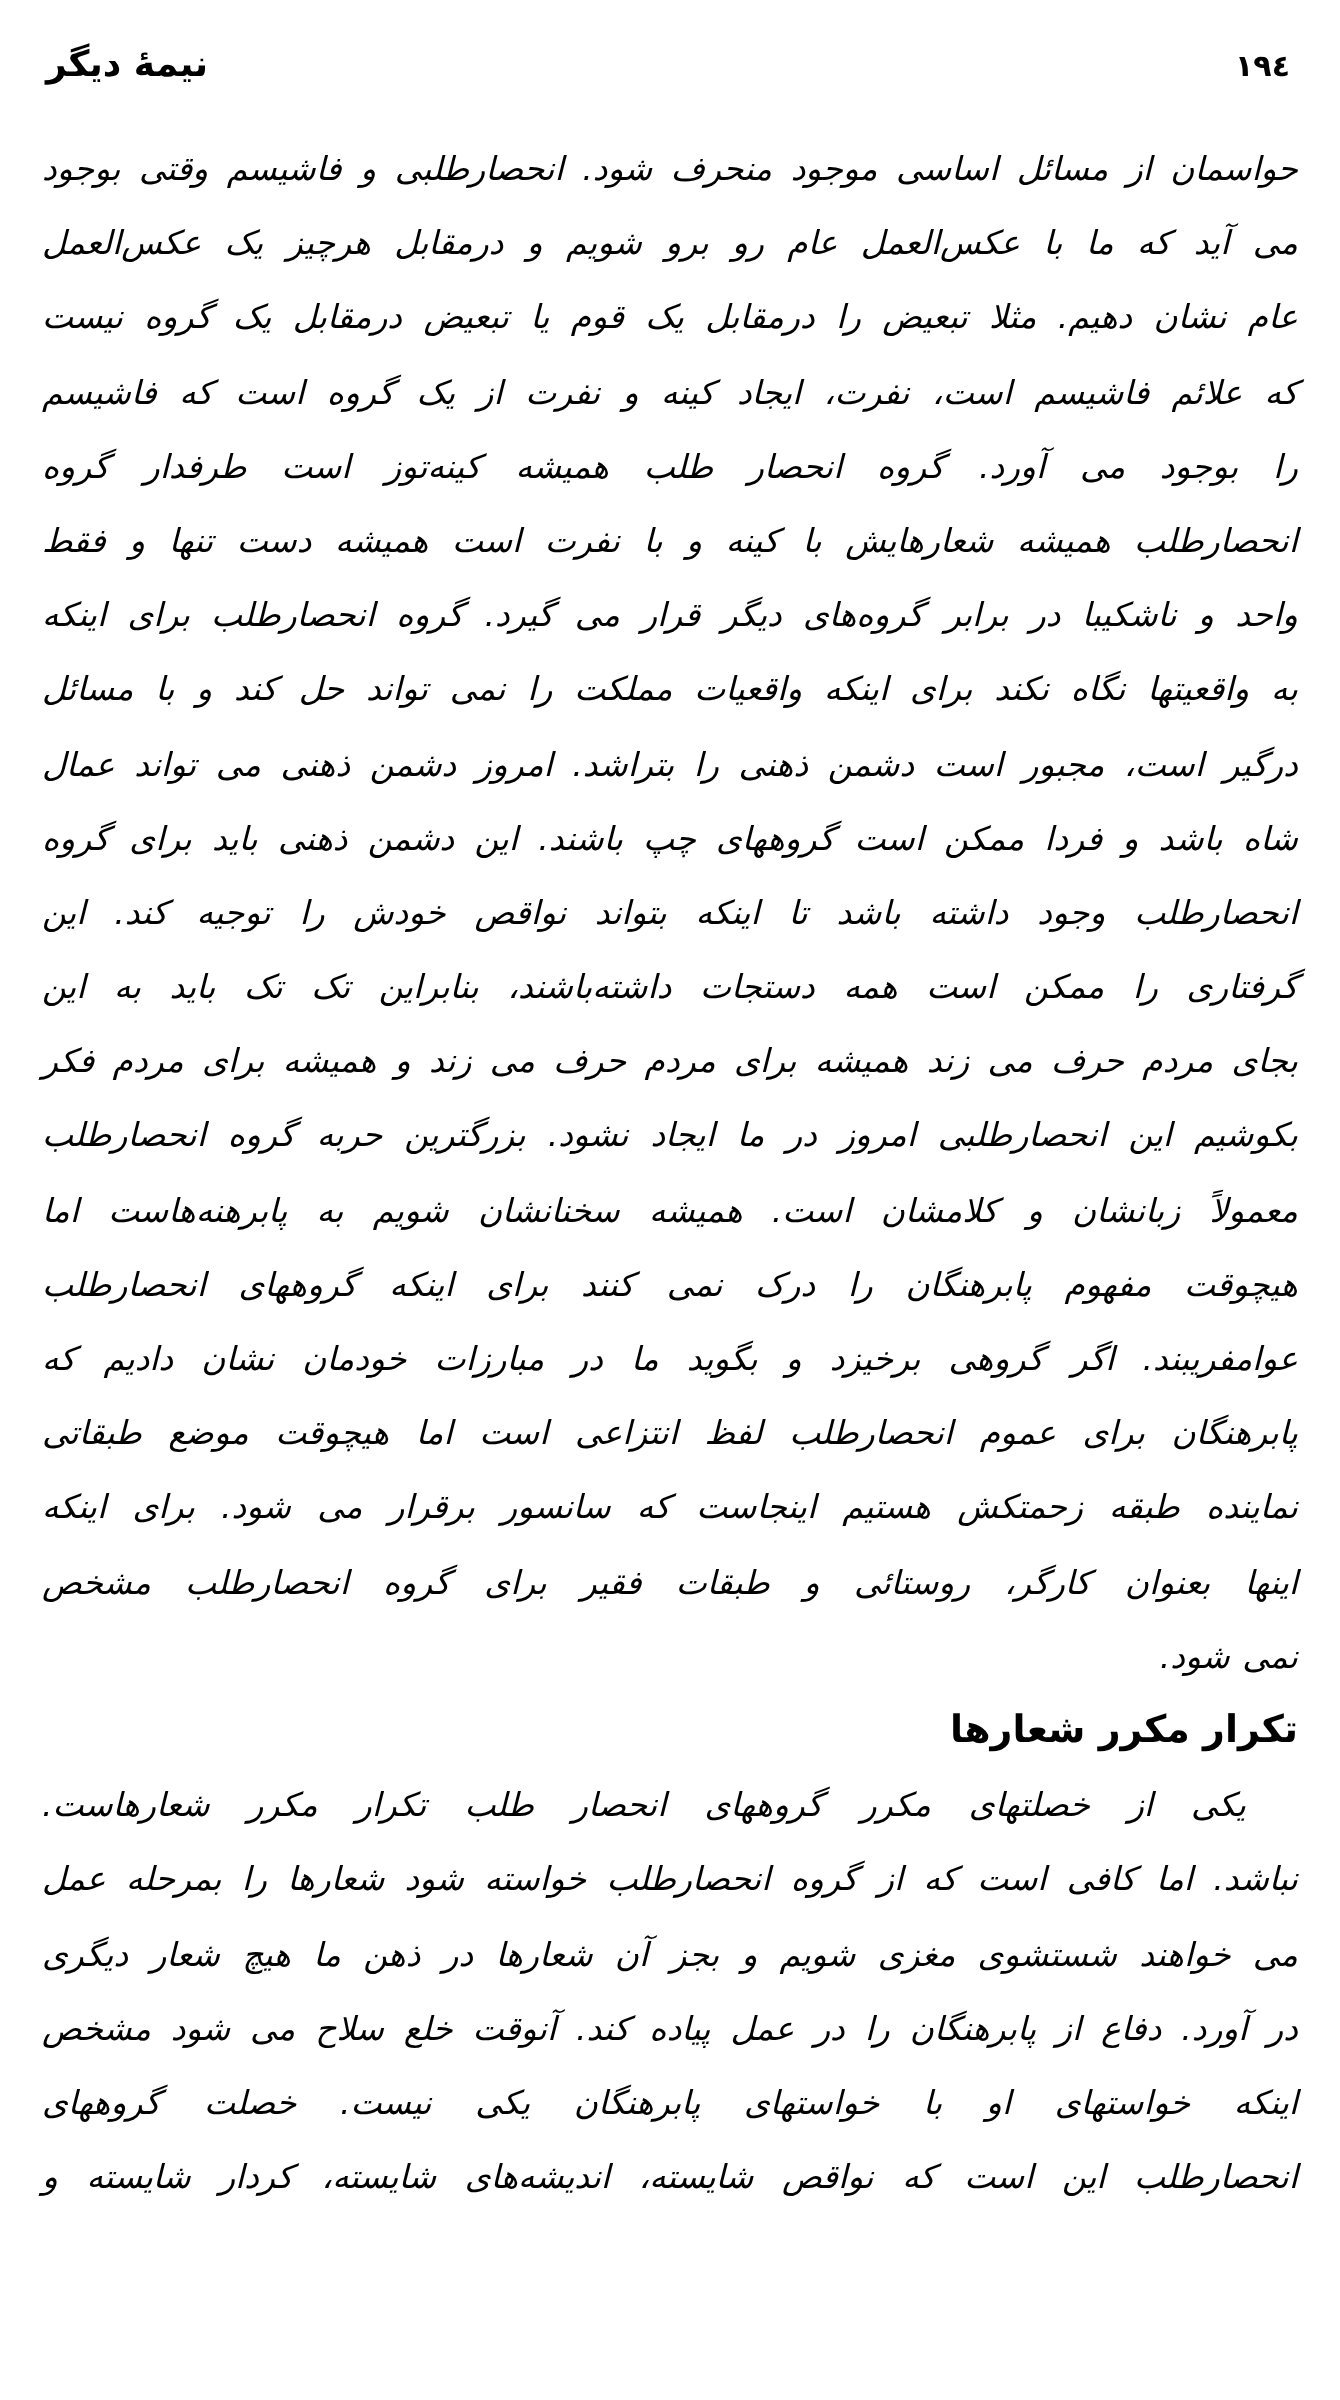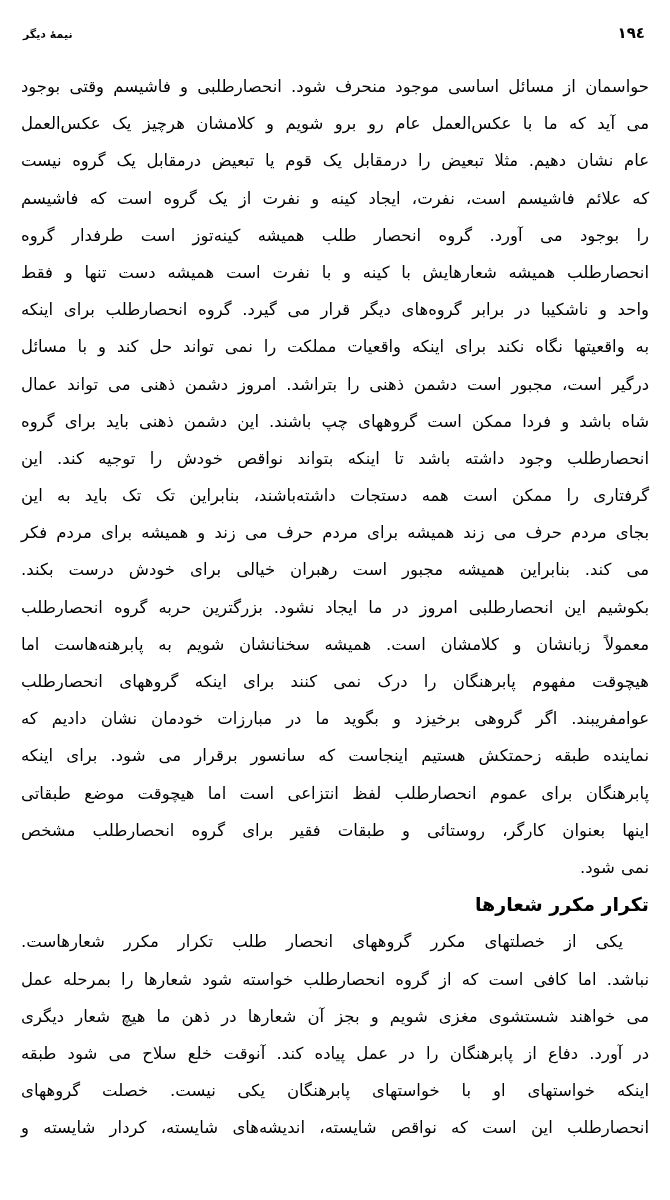--- a/index.html
+++ b/index.html
@@ -21,33 +21,34 @@
   .page-header {
     display: flex;
     justify-content: space-between;
     align-items: baseline;
     font-weight: bold;
     font-size: 15px;
     line-height: 26px;
     padding: 0 4px 0 2px;
   }
   .page-number { letter-spacing: 2px; }
-  .book-title { font-size: 11px; }
+  .book-title { font-size: 18px; }
   .page-body {
     margin-top: 20px;
     font-size: 16.5px;
   }
   .line {
     line-height: 37.2px;
     height: 37.2px;
     text-align: justify;
     text-align-last: justify;
     word-spacing: 1px;
     white-space: normal;
     overflow: visible;
+    font-style: italic;
   }
   .line-end {
     text-align: left;
     text-align-last: right;
   }
   .line-indent {
     padding-right: 26px;
   }
   .section-heading {
     font-size: 19px;
@@ -65,49 +66,48 @@
 
   <header class="page-header">
     <span class="page-number">۱۹٤</span>
     <span class="book-title">نیمهٔ دیگر</span>
   </header>
 
   <main class="page-body">
 
     <div class="para">
       <div class="line">حواسمان از مسائل اساسی موجود منحرف شود. انحصارطلبی و فاشیسم وقتی بوجود</div>
-      <div class="line">می آید که ما با عکس‌العمل عام رو برو شویم و کلامشان هرچیز یک عکس‌العمل</div>
+      <div class="line">می آید که ما با عکس‌العمل عام رو برو شویم و درمقابل هرچیز یک عکس‌العمل</div>
       <div class="line">عام نشان دهیم. مثلا تبعیض را درمقابل یک قوم یا تبعیض درمقابل یک گروه نیست</div>
       <div class="line">که علائم فاشیسم است، نفرت، ایجاد کینه و نفرت از یک گروه است که فاشیسم</div>
       <div class="line">را بوجود می آورد. گروه انحصار طلب همیشه کینه‌توز است طرفدار گروه</div>
       <div class="line">انحصارطلب همیشه شعارهایش با کینه و با نفرت است همیشه دست تنها و فقط</div>
       <div class="line">واحد و ناشکیبا در برابر گروه‌های دیگر قرار می گیرد. گروه انحصارطلب برای اینکه</div>
       <div class="line">به واقعیتها نگاه نکند برای اینکه واقعیات مملکت را نمی تواند حل کند و با مسائل</div>
       <div class="line">درگیر است، مجبور است دشمن ذهنی را بتراشد. امروز دشمن ذهنی می تواند عمال</div>
       <div class="line">شاه باشد و فردا ممکن است گروههای چپ باشند. این دشمن ذهنی باید برای گروه</div>
       <div class="line">انحصارطلب وجود داشته باشد تا اینکه بتواند نواقص خودش را توجیه کند. این</div>
       <div class="line">گرفتاری را ممکن است همه دستجات داشته‌باشند، بنابراین تک تک باید به این</div>
       <div class="line">بجای مردم حرف می زند همیشه برای مردم حرف می زند و همیشه برای مردم فکر</div>
-      <div class="line">می کند. بنابراین همیشه مجبور است رهبران خیالی برای خودش درست بکند.</div>
       <div class="line">بکوشیم این انحصارطلبی امروز در ما ایجاد نشود. بزرگترین حربه گروه انحصارطلب</div>
       <div class="line">معمولاً زبانشان و کلامشان است. همیشه سخنانشان شویم به پابرهنه‌هاست اما</div>
       <div class="line">هیچوقت مفهوم پابرهنگان را درک نمی کنند برای اینکه گروههای انحصارطلب</div>
       <div class="line">عوامفریبند. اگر گروهی برخیزد و بگوید ما در مبارزات خودمان نشان دادیم که</div>
+      <div class="line">پابرهنگان برای عموم انحصارطلب لفظ انتزاعی است اما هیچوقت موضع طبقاتی</div>
       <div class="line">نماینده طبقه زحمتکش هستیم اینجاست که سانسور برقرار می شود. برای اینکه</div>
-      <div class="line">پابرهنگان برای عموم انحصارطلب لفظ انتزاعی است اما هیچوقت موضع طبقاتی</div>
       <div class="line">اینها بعنوان کارگر، روستائی و طبقات فقیر برای گروه انحصارطلب مشخص</div>
       <div class="line line-end">نمی شود.</div>
     </div>
 
     <h2 class="section-heading">تکرار مکرر شعارها</h2>
 
     <div class="para">
       <div class="line line-indent">یکی از خصلتهای مکرر گروههای انحصار طلب تکرار مکرر شعارهاست.</div>
       <div class="line">نباشد. اما کافی است که از گروه انحصارطلب خواسته شود شعارها را بمرحله عمل</div>
       <div class="line">می خواهند شستشوی مغزی شویم و بجز آن شعارها در ذهن ما هیچ شعار دیگری</div>
-      <div class="line">در آورد. دفاع از پابرهنگان را در عمل پیاده کند. آنوقت خلع سلاح می شود طبقه</div>
+      <div class="line">در آورد. دفاع از پابرهنگان را در عمل پیاده کند. آنوقت خلع سلاح می شود مشخص</div>
       <div class="line">اینکه خواستهای او با خواستهای پابرهنگان یکی نیست. خصلت گروههای</div>
       <div class="line">انحصارطلب این است که نواقص شایسته، اندیشه‌های شایسته، کردار شایسته و</div>
     </div>
 
   </main>
 
 </div>
 
 </body></html>

